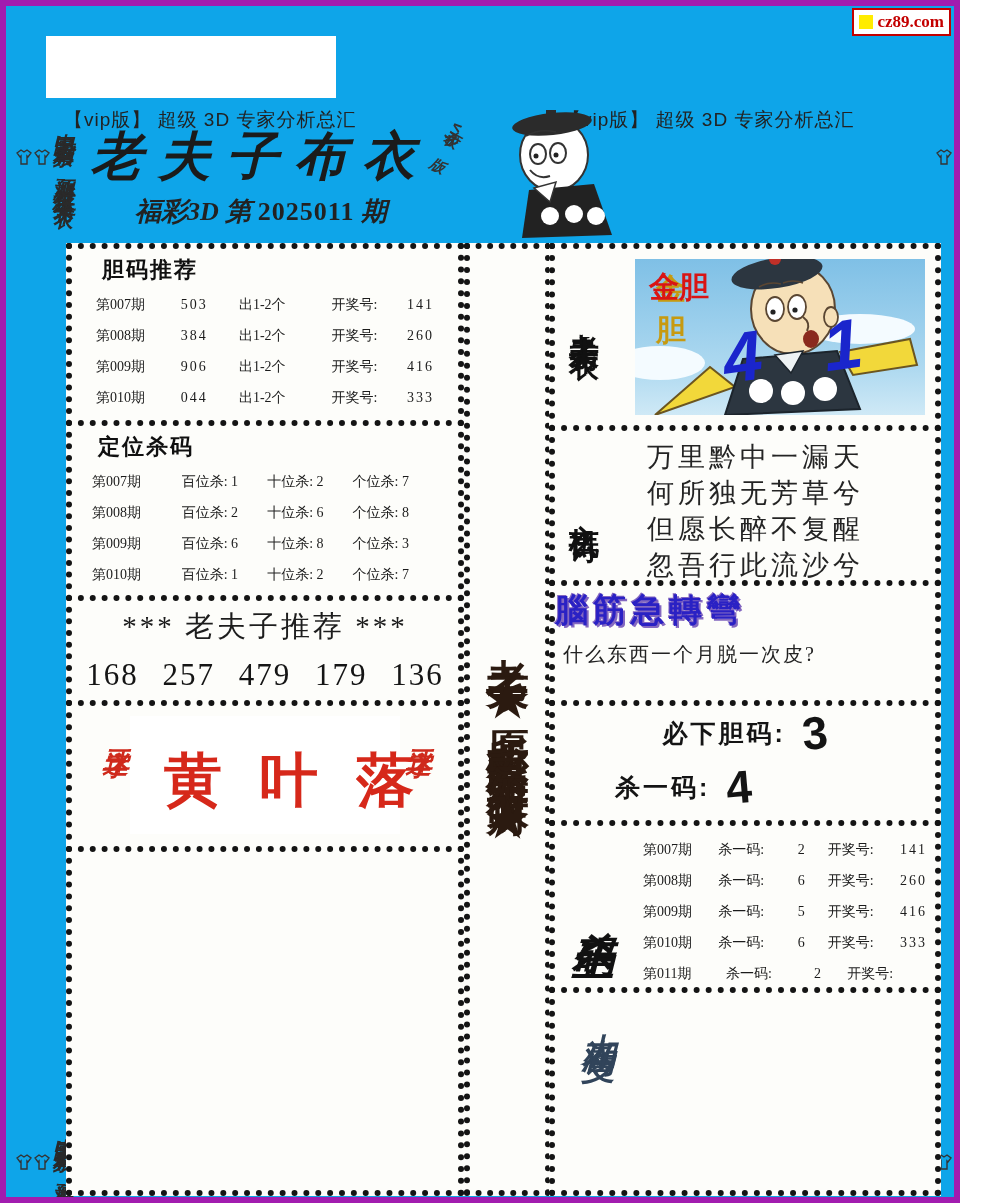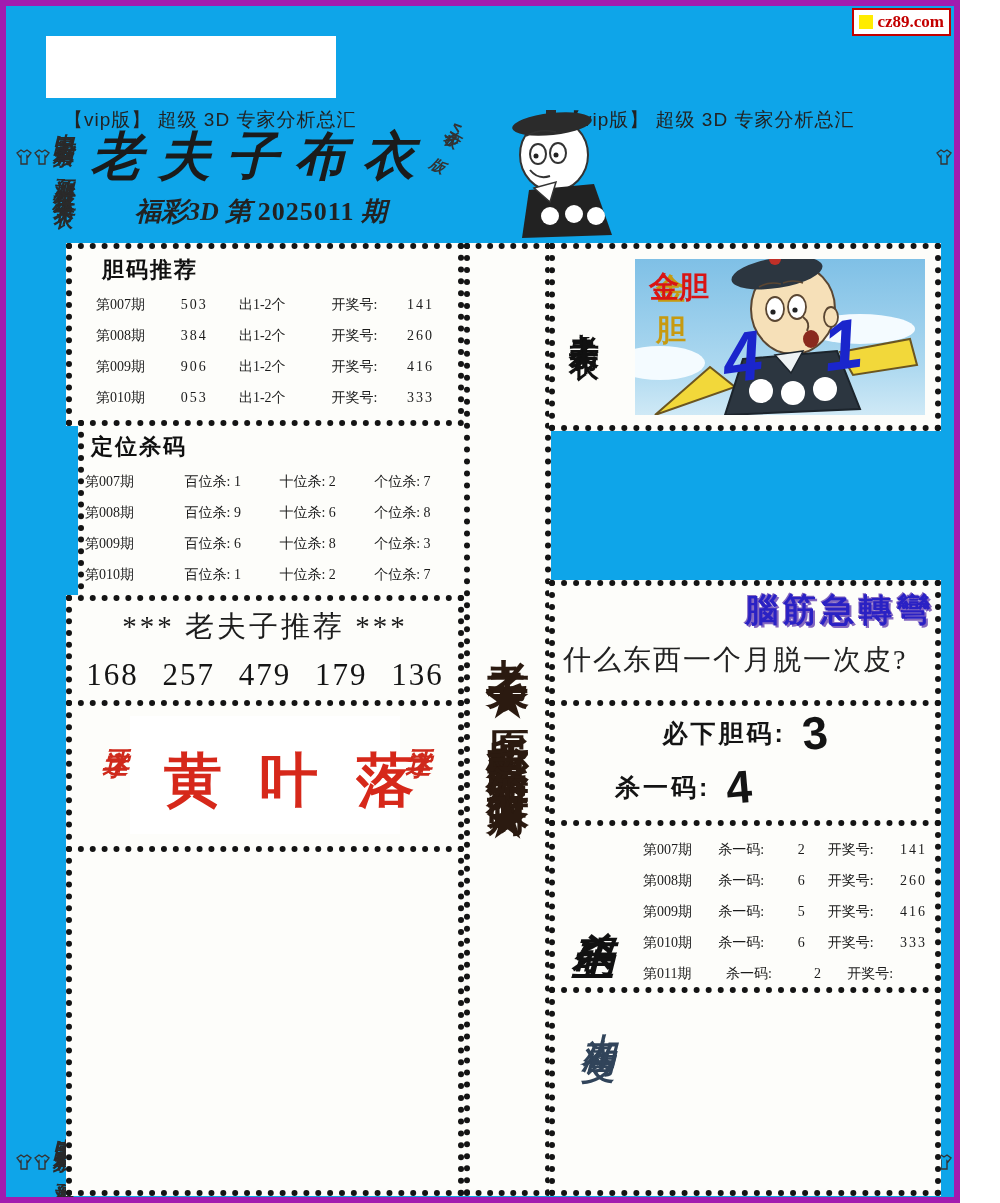--- a/index.html
+++ b/index.html
@@ -56,23 +56,23 @@
       background:linear-gradient(#7fc0e6,#aed9f0 70%,#cfe9f6);}
   .cloud{position:absolute;background:#f4fbff;border-radius:50%;}
   #gold-dan{position:absolute;left:14px;top:8px;font-size:30px;font-weight:900;}
   #gold-dan .back{color:#c79a10;position:absolute;left:7px;top:2px;}
   #gold-dan .front{color:#d91414;position:relative;}
   .bigdigit{position:absolute;font-size:70px;font-weight:bold;font-style:italic;color:#1a25cc;transform:rotate(-8deg);}
   
   #poem{position:absolute;left:92px;top:8px;}
   #poem .pl{font-family:"Liberation Serif",serif;font-size:27px;color:#242424;line-height:36px;letter-spacing:4px;white-space:nowrap;}
   
-  #bt-title{text-align:right;font-size:33px;font-weight:900;color:#2a21c4;letter-spacing:5px;
+  #bt-title{text-align:left;font-size:33px;font-weight:900;color:#2a21c4;letter-spacing:5px;
      text-shadow:2px 2px 0 #8468c0,-1px -1px 0 #8468c0;margin-top:2px;}
-  #bt-q{font-family:"Liberation Serif",serif;font-size:28px;color:#222;margin:8px 0 10px 8px;letter-spacing:2px;}
+  #bt-q{font-family:"Liberation Serif",serif;font-size:20px;color:#222;margin:8px 0 10px 8px;letter-spacing:2px;}
   
   .pred-line{display:flex;align-items:center;justify-content:center;font-weight:900;color:#141414;}
   #pred-title{font-size:27px;letter-spacing:4px;margin-top:4px;justify-content:center;}
   .pred-label{font-size:25px;letter-spacing:3px;}
   .pred-big{font-size:46px;font-weight:bold;margin-left:16px;transform:rotate(-5deg);font-family:"Liberation Sans",sans-serif;}
   
   #boxE .label{position:absolute;left:10px;top:8px;bottom:8px;display:flex;align-items:center;}
   #boxE .vlabel{font-size:42px;font-style:italic;letter-spacing:6px;}
   #boxE .rows{position:absolute;left:88px;top:8px;right:8px;}
   #boxF .vlabel{font-size:33px;color:#31445a;letter-spacing:6px;font-style:italic;}
@@ -177,45 +177,45 @@
       </div>
     <div class="row">
         <span class="ci">第009期</span>
         <span class="cc">906</span>
         <span class="cr">出1-2个</span>
         <span class="cl">开奖号:</span>
         <span class="cv">416</span>
       </div>
     <div class="row">
         <span class="ci">第010期</span>
-        <span class="cc">053</span>
+        <span class="cc">044</span>
         <span class="cr">出1-2个</span>
         <span class="cl">开奖号:</span>
         <span class="cv">333</span>
       </div>
     <div class="row">
         <span class="ci">第011期</span>
         <span class="cc">753</span>
         <span class="cr">出1-2个</span>
         <span class="cl">开奖号:</span>
         <span class="cv"></span>
       </div>
   </div>
 
-  <div class="box" style="left:72px;top:414px;width:398px;height:181px;padding:4px 1px;">
+  <div class="box" style="left:60px;top:414px;width:398px;height:181px;padding:4px 20px;">
     <div class="sec-title">定位杀码</div>
     <div class="row">
         <span class="ki">第007期</span>
         <span class="kseg">百位杀: 1</span>
         <span class="kseg">十位杀: 2</span>
         <span class="kseg">个位杀: 7</span>
       </div>
     <div class="row">
         <span class="ki">第008期</span>
-        <span class="kseg">百位杀: 9</span>
+        <span class="kseg">百位杀: 2</span>
         <span class="kseg">十位杀: 6</span>
         <span class="kseg">个位杀: 8</span>
       </div>
     <div class="row">
         <span class="ki">第009期</span>
         <span class="kseg">百位杀: 6</span>
         <span class="kseg">十位杀: 8</span>
         <span class="kseg">个位杀: 3</span>
       </div>
     <div class="row">
@@ -279,20 +279,31 @@
       </svg>
       <div id="gold-dan">
         <span class="back">金胆</span>
         <span class="front">金胆</span>
       </div>
       <div class="bigdigit" style="left:88px;top:58px;">4</div>
       <div class="bigdigit" style="left:188px;top:46px;">1</div>
     </div>
   </div>
 
+  <div class="box" id="boxB" style="left:543px;top:419px;width:392px;height:161px;">
+    <div class="label">
+        <div class="vtext vlabel">玄机诗</div>
+      </div>
+    <div id="poem">
+      <div class="pl">万里黔中一漏天</div>
+      <div class="pl">何所独无芳草兮</div>
+      <div class="pl">但愿长醉不复醒</div>
+      <div class="pl">忽吾行此流沙兮</div>
+    </div>
+  </div>
 
   <div class="box" style="left:543px;top:574px;width:392px;height:126px;">
     <div id="bt-title">腦筋急轉彎</div>
     <div id="bt-q">什么东西一个月脱一次皮?</div>
   </div>
 
   <div class="box" style="left:543px;top:694px;width:392px;height:126px;">
     <div class="pred-line">
       <span class="pred-label">必下胆码:</span>
       <span class="pred-big">3</span>

